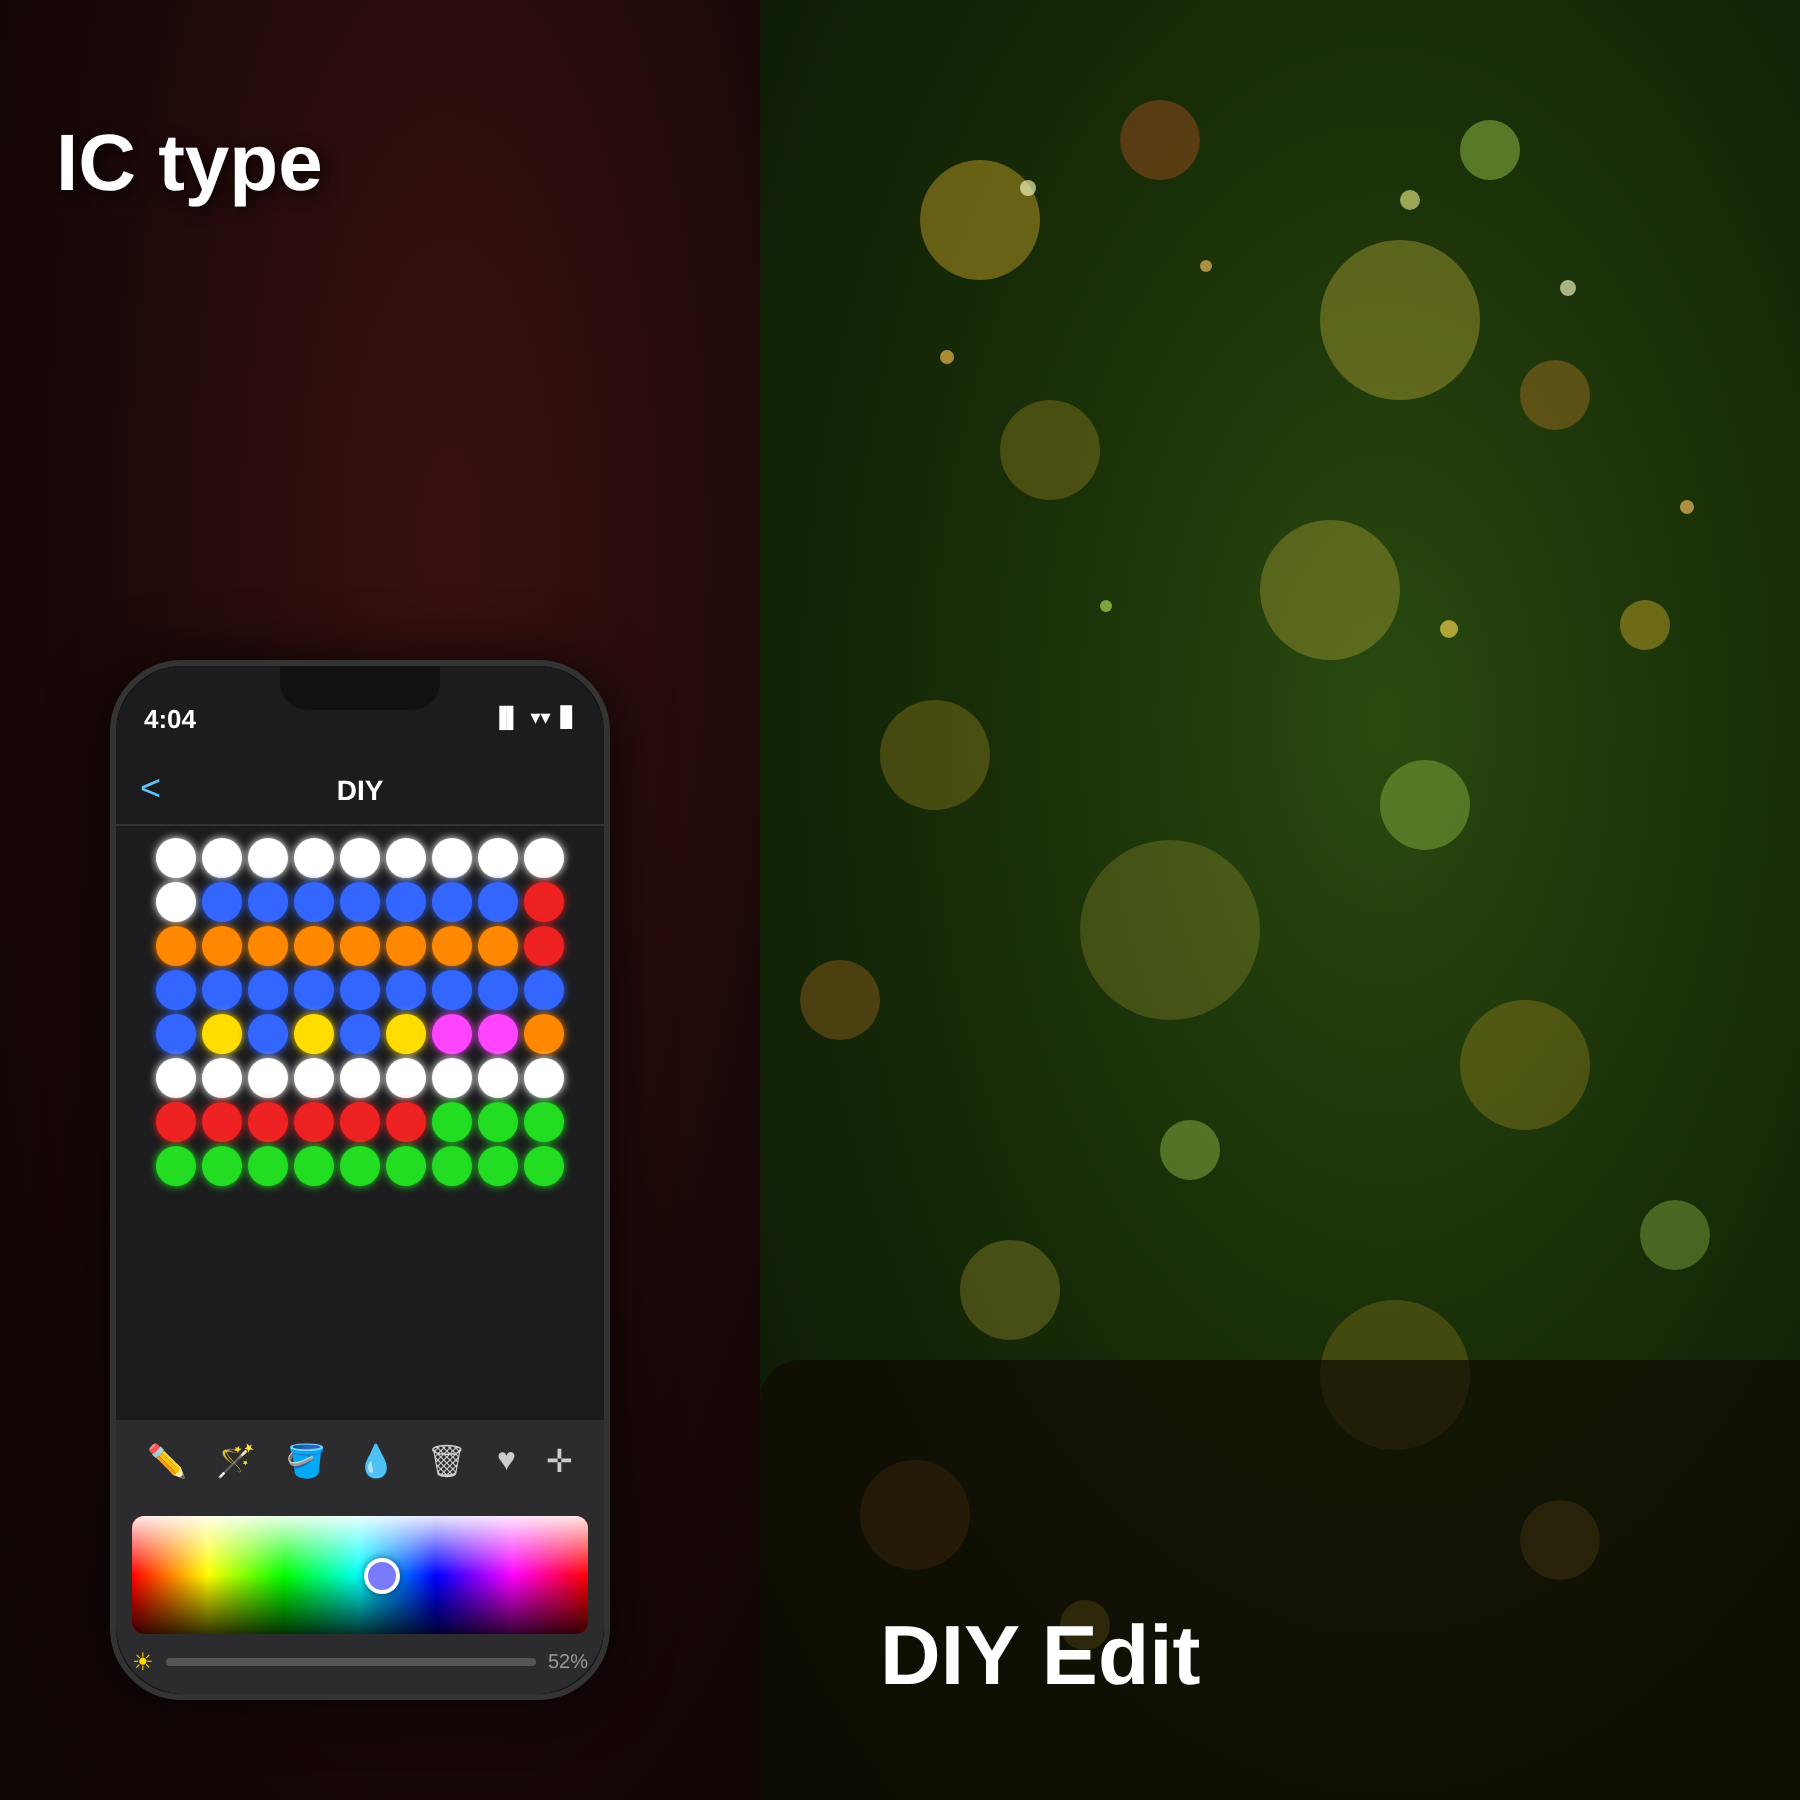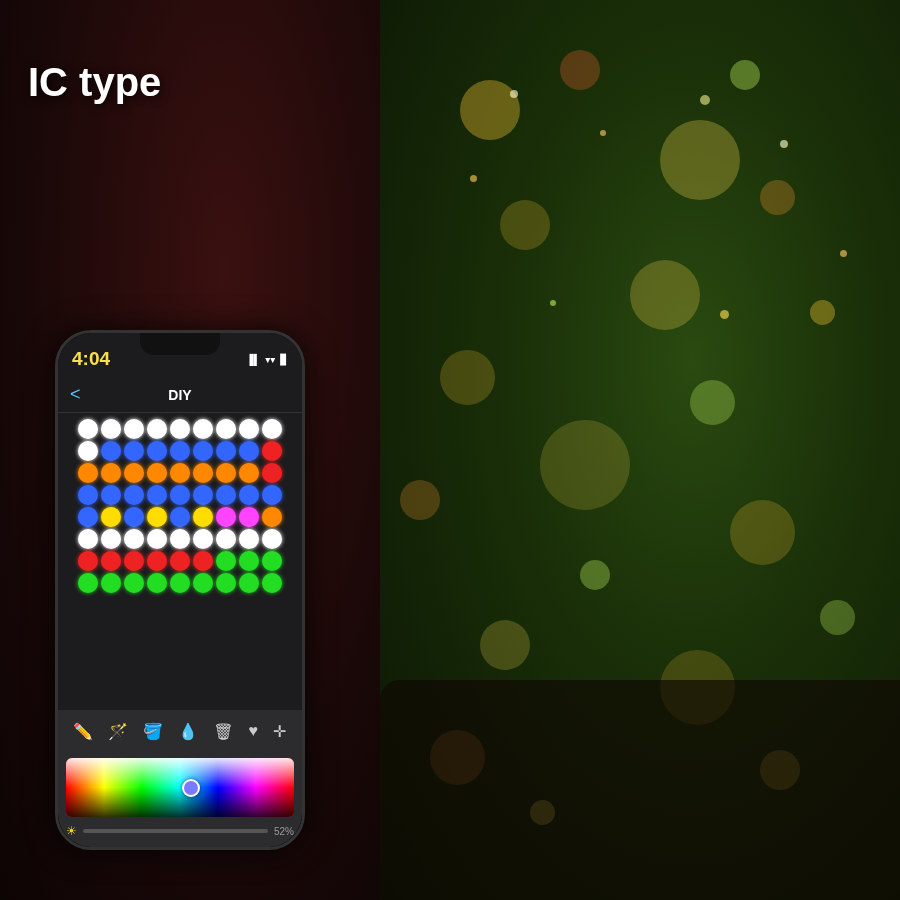--- a/index.html
+++ b/index.html
@@ -140,22 +140,22 @@
       height: 44px;
       background: #1c1c1e;
       display: flex;
       align-items: center;
       justify-content: space-between;
       padding: 8px 14px 0;
       flex-shrink: 0;
     }
 
     .status-time {
-      color: #fde047;
-      font-size: 19px;
+      color: #ffffff;
+      font-size: 13px;
       font-weight: 600;
     }
 
     .status-icons {
       display: flex;
       align-items: center;
       gap: 5px;
     }
 
     .status-icon-text {
@@ -341,20 +341,21 @@
   <div class="bokeh" style="width:7px;height:7px;left:460px;top:250px;background:rgba(255,200,100,0.9);"></div>
 </div>
 
 <div class="text-bg-overlay"></div>
 
 <div class="ic-type-text">
   <div>IC type</div>
 </div>
 
 <div class="diy-text-section">
+  <div class="diy-title">DIY Edit</div>
 </div>
 
 <div class="phone-wrapper">
   <div class="phone-body">
     <div class="phone-notch"></div>
     <div class="phone-screen">
 
       <div class="status-bar">
         <span class="status-time">4:04</span>
         <div class="status-icons">

